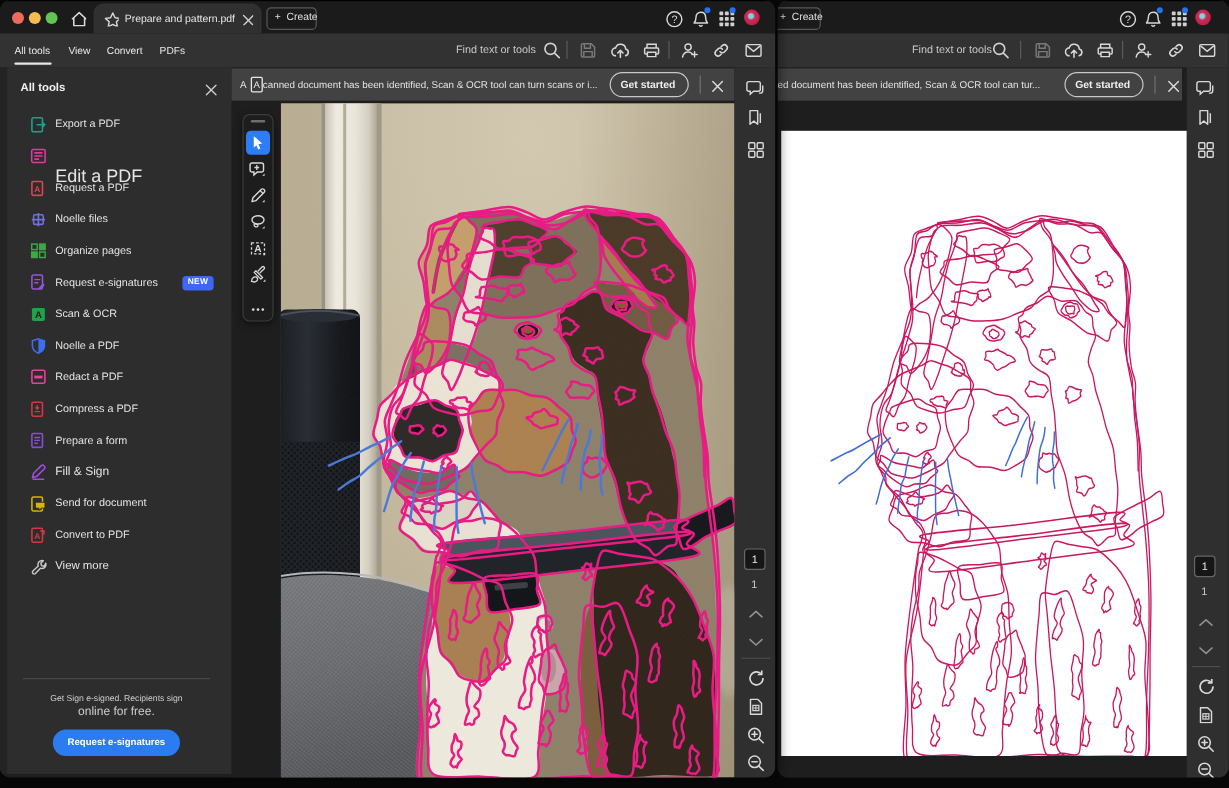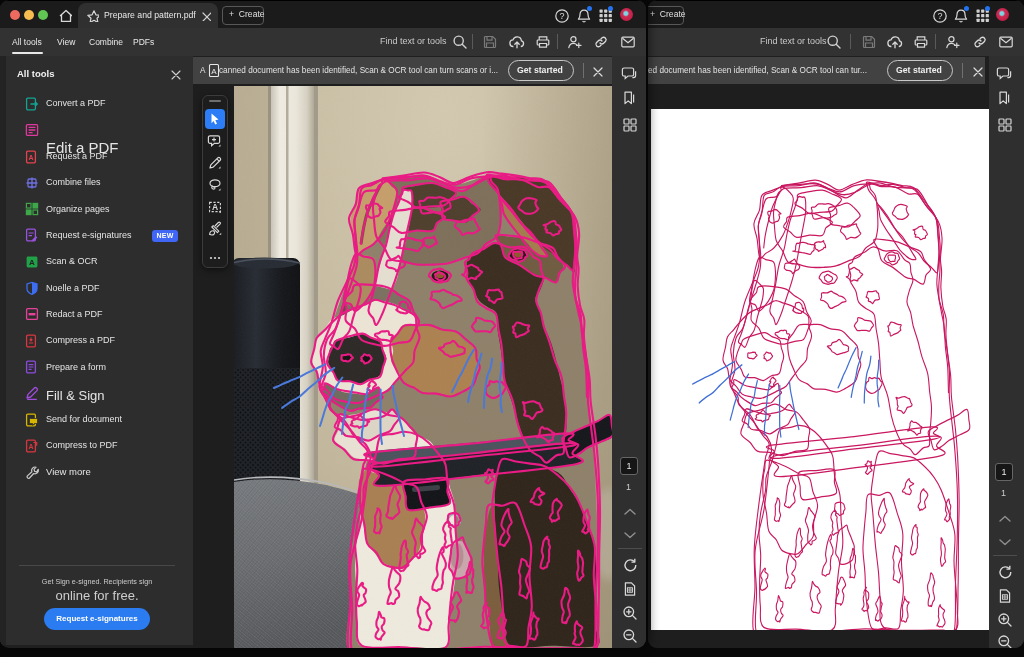--- a/index.html
+++ b/index.html
@@ -256,21 +256,21 @@
       <rect x="10.7" y="6.1" width="3.2" height="3.2" rx="0.6" fill="#cfcfcf"></rect>
       <rect x="1.5" y="10.7" width="3.2" height="3.2" rx="0.6" fill="#cfcfcf"></rect>
       <rect x="6.1" y="10.7" width="3.2" height="3.2" rx="0.6" fill="#cfcfcf"></rect>
       <rect x="10.7" y="10.7" width="3.2" height="3.2" rx="0.6" fill="#cfcfcf"></rect>
     </svg>
 <div class="abs" style="left:608px;top:6px;width:5px;height:5px;border-radius:50%;background:#2373f0"></div>
 <div class="abs" style="left:620px;top:8px;width:13px;height:13px;border-radius:50%;background:radial-gradient(circle at 45% 42%,#7ed3e2 0 17%,#cc2b52 32%,#c21e47 72%,#d8683a 100%)"></div>
 <div class="abs" style="left:0;top:28px;width:646px;height:28px;background:#323232"></div>
 <div class="txt" style="left:12px;top:37px;font-size:8.5px;color:#e8e8e8">All tools</div>
 <div class="txt" style="left:57px;top:37px;font-size:8.5px;color:#e8e8e8">View</div>
-<div class="txt" style="left:89px;top:37px;font-size:8.5px;color:#e8e8e8">Combine</div>
+<div class="txt" style="left:89px;top:37px;font-size:8.5px;color:#e8e8e8">Convert</div>
 <div class="txt" style="left:133px;top:37px;font-size:8.5px;color:#e8e8e8">PDFs</div>
 <div class="abs" style="left:12px;top:52px;width:31px;height:2px;background:#e8e8e8;border-radius:1px"></div>
 <div class="txt" style="left:380px;top:36px;font-size:9px;color:#c9c9c9">Find text or tools</div>
 <svg style="position:absolute;left:452px;top:34px" width="16" height="16" viewBox="0 0 16 16" fill="none">
       <circle cx="6.7" cy="6.7" r="4.6" stroke="#cfcfcf" stroke-width="1.4"></circle>
       <path d="M10.2 10.2 14 14" stroke="#cfcfcf" stroke-width="1.4" stroke-linecap="round"></path>
     </svg>
 <div class="abs" style="left:472px;top:34px;width:1px;height:15px;background:#5a5a5a"></div>
 <svg style="position:absolute;left:482px;top:34px" width="16" height="16" viewBox="0 0 16 16" fill="none">
       <path d="M2.5 3.5a1 1 0 0 1 1-1h7.2l2.8 2.8v7.2a1 1 0 0 1-1 1h-9a1 1 0 0 1-1-1Z" stroke="#7a7a7a" stroke-width="1.2"></path>
@@ -301,36 +301,36 @@
     </svg>
 <div class="abs" style="left:0;top:56px;width:193px;height:589px;background:#2d2d2d;border-left:6px solid #232323"></div>
 <div class="txt" style="left:17px;top:68px;font-size:9.5px;font-weight:700;color:#f0f0f0">All tools</div>
 <svg style="position:absolute;left:169px;top:68px" width="13" height="13" viewBox="0 0 13 13" fill="none">
       <path d="M3 3 11 11M11 3 3 11" stroke="#cfcfcf" stroke-width="1.1" stroke-linecap="round"></path>
     </svg>
 <svg style="position:absolute;left:25px;top:97px" width="14" height="14" viewBox="0 0 14 14" fill="none">
       <rect x="1.6" y="1.2" width="8.8" height="11.6" rx="1.2" stroke="#12a594" stroke-width="1.3"></rect>
       <path d="M4 7h6.5M8.5 4.8 10.8 7 8.5 9.2" stroke="#12a594" stroke-width="1.3" transform="translate(1.5,0)"></path>
     </svg>
-<div class="txt" style="left:46px;top:98px;font-size:9px;color:#e4e4e4">Convert a PDF</div>
+<div class="txt" style="left:46px;top:98px;font-size:9px;color:#e4e4e4">Export a PDF</div>
 <svg style="position:absolute;left:25px;top:123px" width="14" height="14" viewBox="0 0 14 14" fill="none">
       <rect x="1.4" y="1.6" width="11.2" height="10.8" rx="1.2" stroke="#e0399e" stroke-width="1.3"></rect>
       <path d="M3.6 4.4h6.8M3.6 7h6.8M3.6 9.6h4" stroke="#e0399e" stroke-width="1.3"></path>
     </svg>
 <div class="txt" style="left:46px;top:139px;font-size:15px;color:#e4e4e4">Edit a PDF</div>
 <svg style="position:absolute;left:25px;top:150px" width="14" height="14" viewBox="0 0 14 14" fill="none">
       <rect x="1.6" y="1.2" width="8.8" height="11.6" rx="1.2" stroke="#e5434e" stroke-width="1.3"></rect>
       <text x="6" y="10" font-size="7" fill="#e5434e" text-anchor="middle" font-family="Liberation Sans" font-weight="bold">A</text>
     </svg>
 <div class="txt" style="left:46px;top:151px;font-size:9px;color:#e4e4e4">Request a PDF</div>
 <svg style="position:absolute;left:25px;top:176px" width="14" height="14" viewBox="0 0 14 14" fill="none">
       <path d="M7 1.5v11M1.5 7h11" stroke="#6f6fe0" stroke-width="1.4"></path>
       <rect x="3" y="3" width="8" height="8" rx="1" stroke="#6f6fe0" stroke-width="1.3"></rect>
     </svg>
-<div class="txt" style="left:46px;top:177px;font-size:9px;color:#e4e4e4">Combine files</div>
+<div class="txt" style="left:46px;top:177px;font-size:9px;color:#e4e4e4">Noelle files</div>
 <svg style="position:absolute;left:25px;top:202px" width="14" height="14" viewBox="0 0 14 14" fill="none">
       <rect x="1.4" y="1.4" width="4.6" height="4.6" stroke="#3da74a" stroke-width="1.2"></rect>
       <rect x="8" y="1.4" width="4.6" height="4.6" stroke="#3da74a" stroke-width="1.2" fill="#3da74a"></rect>
       <rect x="1.4" y="8" width="4.6" height="4.6" stroke="#3da74a" stroke-width="1.2" fill="#3da74a"></rect>
       <rect x="8" y="8" width="4.6" height="4.6" stroke="#3da74a" stroke-width="1.2"></rect>
     </svg>
 <div class="txt" style="left:46px;top:204px;font-size:9px;color:#e4e4e4">Organize pages</div>
 <svg style="position:absolute;left:25px;top:228px" width="14" height="14" viewBox="0 0 14 14" fill="none">
       <rect x="1.6" y="1.2" width="8.8" height="11.6" rx="1.2" stroke="#9a52e0" stroke-width="1.3"></rect>
       <path d="M3.6 5h5M3.6 7.6h3.4" stroke="#9a52e0" stroke-width="1.2"></path>
@@ -360,39 +360,39 @@
 <div class="txt" style="left:46px;top:335px;font-size:9px;color:#e4e4e4">Compress a PDF</div>
 <svg style="position:absolute;left:25px;top:360px" width="14" height="14" viewBox="0 0 14 14" fill="none">
       <rect x="1.6" y="1.2" width="8.8" height="11.6" rx="1.2" stroke="#8a4ddb" stroke-width="1.3"></rect>
       <path d="M3.6 4.6h4.8M3.6 7h4.8M3.6 9.4h3" stroke="#8a4ddb" stroke-width="1.1"></path>
     </svg>
 <div class="txt" style="left:46px;top:362px;font-size:9px;color:#e4e4e4">Prepare a form</div>
 <svg style="position:absolute;left:25px;top:386px" width="14" height="14" viewBox="0 0 14 14" fill="none">
       <path d="m2 12 1-3.6 6.4-6.4a1.5 1.5 0 0 1 2.1 0l.5.5a1.5 1.5 0 0 1 0 2.1L5.6 11Z" stroke="#a24de0" stroke-width="1.3" stroke-linejoin="round"></path>
       <path d="M2.2 13.4h9.6" stroke="#a24de0" stroke-width="1.3"></path>
     </svg>
-<div class="txt" style="left:46px;top:388px;font-size:13px;color:#e4e4e4">Fill &amp; Sign</div>
+<div class="txt" style="left:46px;top:388px;font-size:10px;color:#e4e4e4">Fill &amp; Sign</div>
 <svg style="position:absolute;left:25px;top:413px" width="14" height="14" viewBox="0 0 14 14" fill="none">
       <rect x="1.6" y="1.2" width="8.8" height="11.6" rx="1.2" stroke="#d7b600" stroke-width="1.3"></rect>
       <path d="M5.5 5.5h6a1 1 0 0 1 1 1v3a1 1 0 0 1-1 1h-2l-2 1.8v-1.8h-2a1 1 0 0 1-1-1v-3a1 1 0 0 1 1-1Z" fill="#d7b600" stroke="#2d2d2d" stroke-width="0.8"></path>
     </svg>
 <div class="txt" style="left:46px;top:414px;font-size:9px;color:#e4e4e4">Send for document</div>
 <svg style="position:absolute;left:25px;top:439px" width="14" height="14" viewBox="0 0 14 14" fill="none">
       <rect x="1.6" y="1.2" width="8.8" height="11.6" rx="1.2" stroke="#d7373f" stroke-width="1.3"></rect>
       <text x="6" y="10" font-size="7" fill="#d7373f" text-anchor="middle" font-family="Liberation Sans" font-weight="bold">A</text>
       <path d="M8.5 3.5h3.2v3.2" stroke="#d7373f" stroke-width="1.2"></path>
     </svg>
-<div class="txt" style="left:46px;top:440px;font-size:9px;color:#e4e4e4">Compress to PDF</div>
+<div class="txt" style="left:46px;top:440px;font-size:9px;color:#e4e4e4">Convert to PDF</div>
 <svg style="position:absolute;left:25px;top:465px" width="14" height="14" viewBox="0 0 14 14" fill="none">
       <path d="M13.2 4.3a3.4 3.4 0 0 1-4.5 4.2L4.5 13a1.5 1.5 0 0 1-2.1-2.1l4.5-4.2a3.4 3.4 0 0 1 4.2-4.5L9 4.3l.6 2.1 2.1.6Z" stroke="#c9c9c9" stroke-width="1.2" stroke-linejoin="round"></path>
     </svg>
 <div class="txt" style="left:46px;top:466px;font-size:9.5px;color:#e4e4e4">View more</div>
 <div class="abs" style="left:19px;top:565px;width:156px;height:1px;background:#484848"></div>
 <div class="txt" style="left:97px;top:577px;font-size:7.2px;color:#cdcdcd;transform:translateX(-50%)">Get Sign e-signed. Recipients sign</div>
-<div class="txt" style="left:97px;top:588px;font-size:13px;color:#cdcdcd;transform:translateX(-50%)">online for free.</div>
+<div class="txt" style="left:97px;top:588px;font-size:10px;color:#cdcdcd;transform:translateX(-50%)">online for free.</div>
 <div class="abs" style="left:44px;top:608px;width:106px;height:22px;background:#2a7cf0;border-radius:11px;color:#fff;font-size:8px;font-weight:700;text-align:center;line-height:22px">Request e-signatures</div>
 <div class="abs" style="left:193px;top:57px;width:419px;height:27px;background:#424242"></div>
 <div class="txt" style="left:200px;top:66px;font-size:8.2px;color:#e3e3e3">A</div>
 <svg style="position:absolute;left:207px;top:63px" width="14" height="15" viewBox="0 0 14 15" fill="none">
       <rect x="2.5" y="1.5" width="9" height="12" rx="1" stroke="#e8e8e8" stroke-width="1.1" fill="#3c3c3c"></rect>
       <text x="7" y="10.5" font-size="8" fill="#e8e8e8" text-anchor="middle" font-family="Liberation Sans">A</text>
     </svg>
 <div class="txt" style="left:219px;top:66px;font-size:8.2px;color:#e3e3e3">canned document has been identified, Scan &amp; OCR tool can turn scans or i...</div>
 <div class="abs" style="left:508px;top:60px;width:66px;height:21px;border:1px solid #c8c8c8;border-radius:11px"></div>
 <div class="txt" style="left:517px;top:65px;font-size:8.7px;font-weight:700;color:#efefef">Get started</div>

